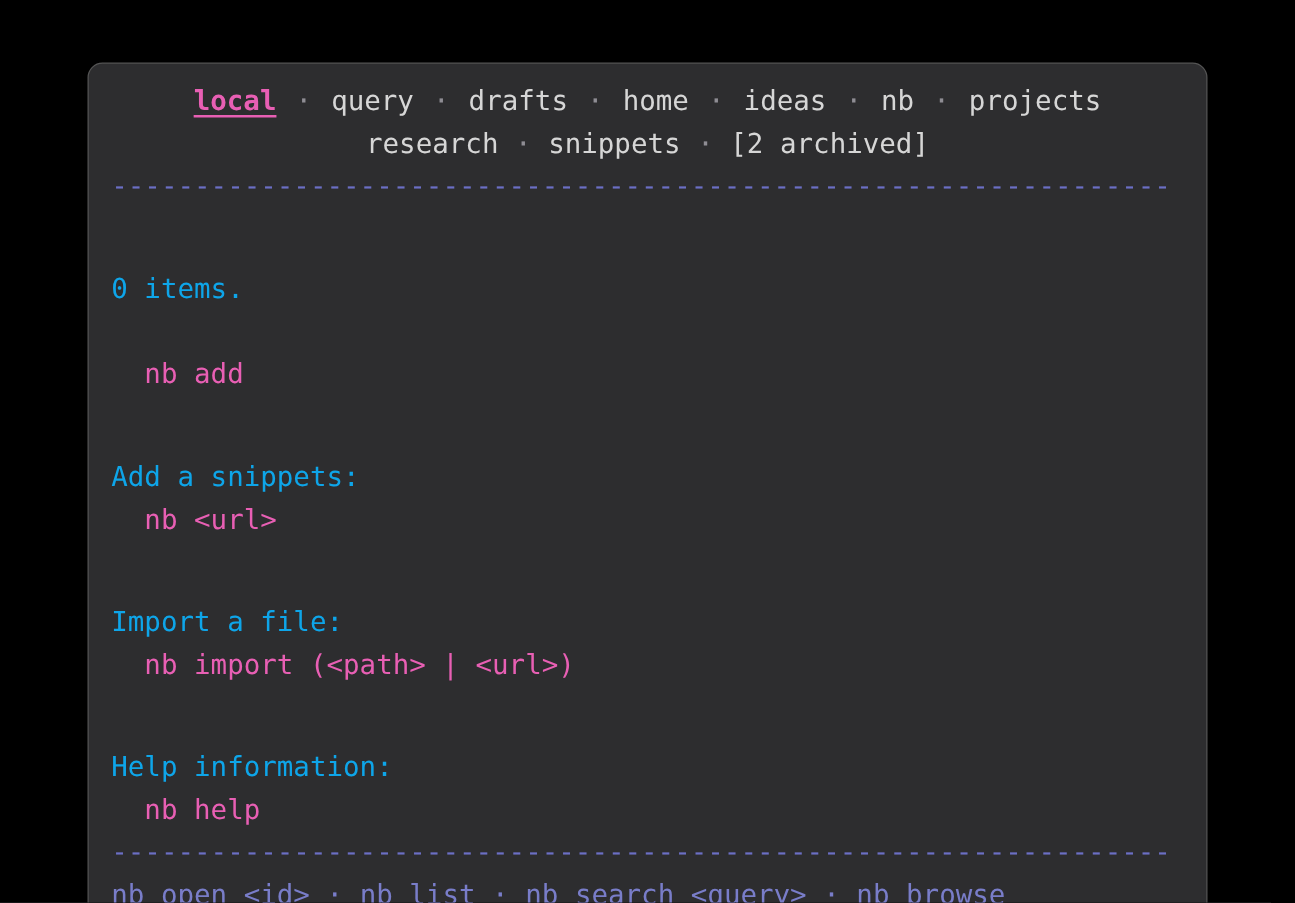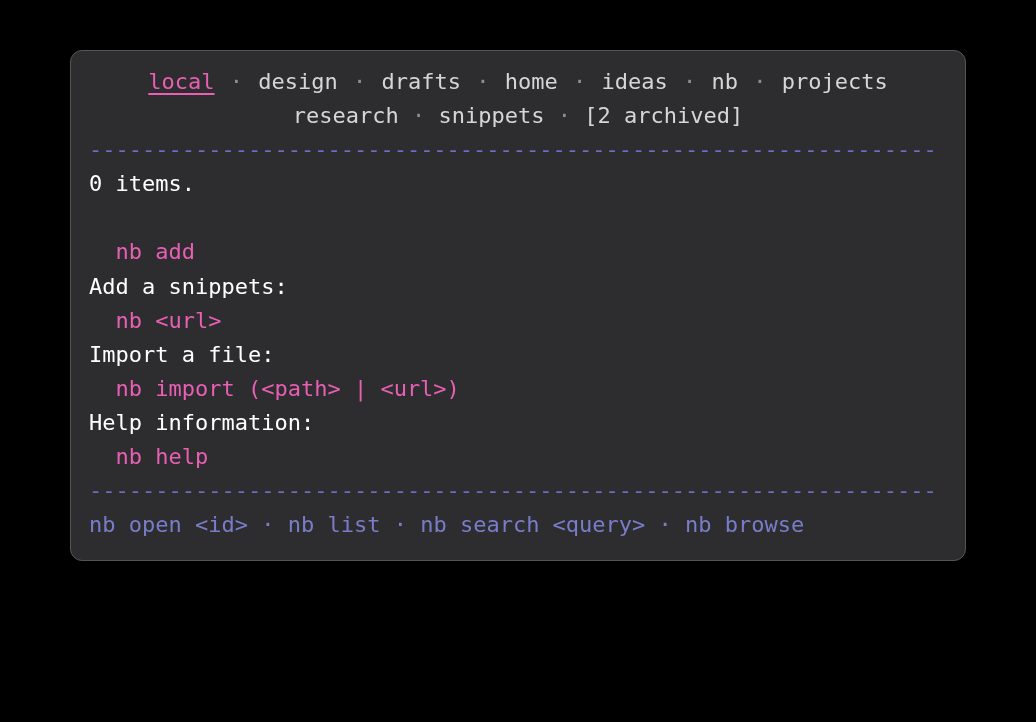--- a/index.html
+++ b/index.html
@@ -31,35 +31,37 @@
       text-align: center;
       word-spacing: 2px;
     }
     .nav-line2 {
       text-align: center;
     }
     .current {
       color: #e85fb4;
       text-decoration: underline;
       text-underline-offset: 4px;
+      font-weight: bold;
     }
     .notebook {
       color: #d6d6d6;
     }
     .sep {
       color: #8f8d94;
     }
     .divider {
       color: #6b6fc4;
       letter-spacing: 0;
       white-space: nowrap;
       overflow: hidden;
     }
     .body-text {
-      color: #ffffff;
+      color: #0ea5e9;
+      margin-top: 48px;
     }
     .cmd {
       color: #e85fb4;
       margin-left: 2ch;
       display: block;
     }
     .footer {
       color: #797dc9;
     }
     .prompt-caret {
@@ -76,21 +78,21 @@
     }
   </style>
 </head>
 <body>
 
 <div class="terminal">
 
   <div class="nav">
     <span class="current">local</span>
     <span class="sep">·</span>
-    <span class="notebook">design</span>
+    <span class="notebook">query</span>
     <span class="sep">·</span>
     <span class="notebook">drafts</span>
     <span class="sep">·</span>
     <span class="notebook">home</span>
     <span class="sep">·</span>
     <span class="notebook">ideas</span>
     <span class="sep">·</span>
     <span class="notebook">nb</span>
     <span class="sep">·</span>
     <span class="notebook">projects</span>

